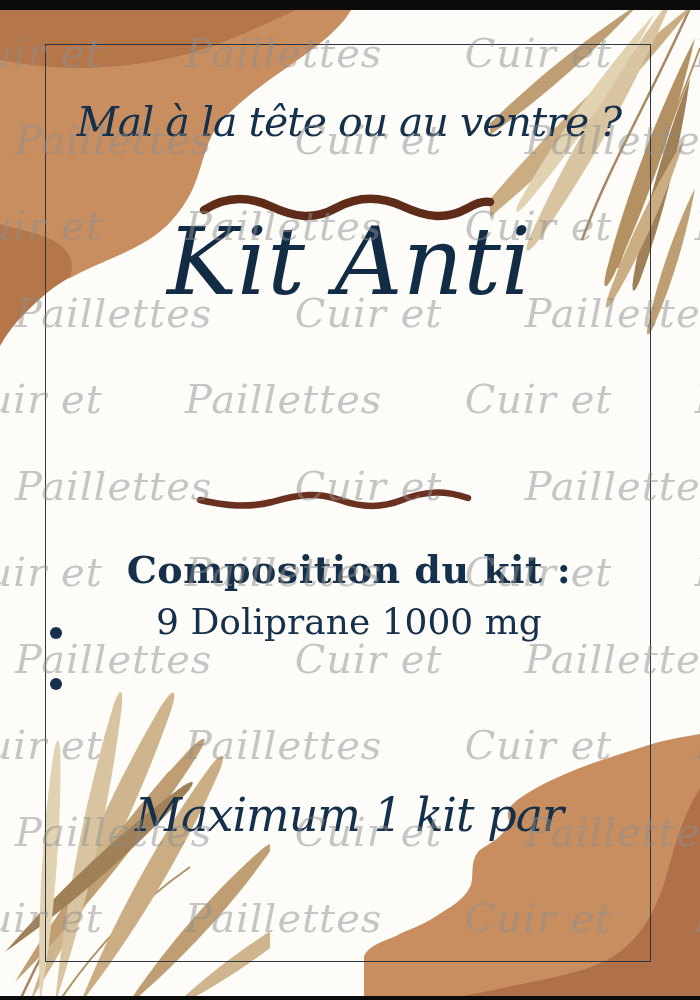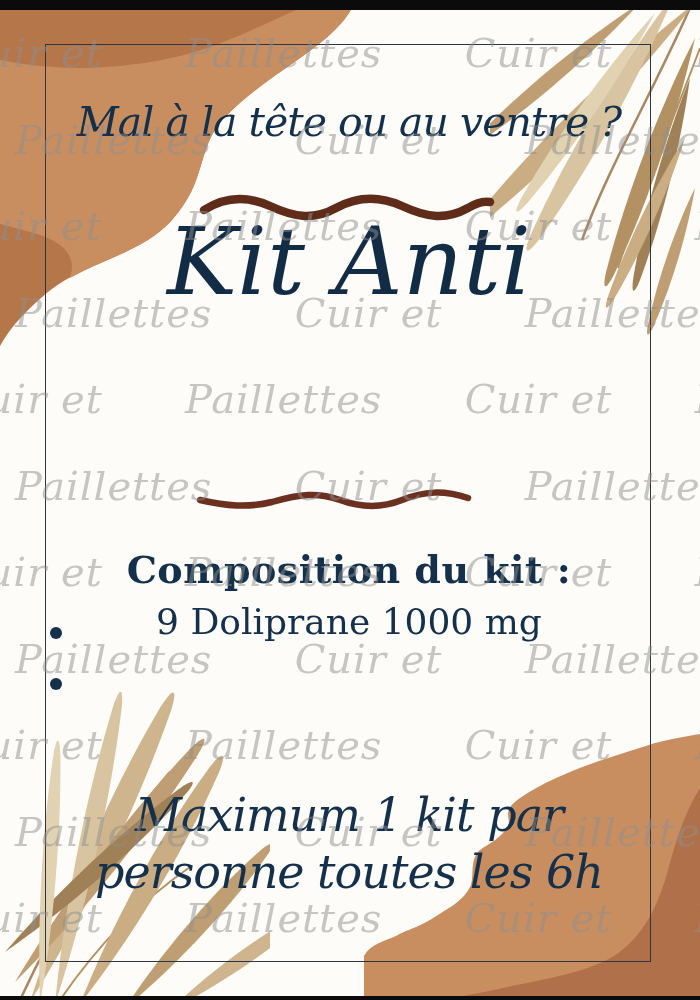--- a/index.html
+++ b/index.html
@@ -124,21 +124,20 @@
   <div class="txt callig title-1">Kit Anti</div>
 
   <div class="txt comp-head">Composition du kit :</div>
   <span id="bullet1" class="bullet-dot"></span>
   <span id="bullet2" class="bullet-dot"></span>
   <div class="txt comp-item1">9 Doliprane 1000 mg</div>
   <div class="txt comp-item2">
   </div>
 
   <div class="txt script footer-1">Maximum 1 kit par</div>
-  <div class="txt script footer-2">personne toutes les 6h</div>
 
   <div class="wm-layer">
     <div class="wm-row">Cuir et      Paillettes      Cuir et      Paillettes      Cuir et</div>
     <div class="wm-row">Cuir et      Paillettes      Cuir et      Paillettes      Cuir et</div>
     <div class="wm-row">Cuir et      Paillettes      Cuir et      Paillettes      Cuir et</div>
     <div class="wm-row">Cuir et      Paillettes      Cuir et      Paillettes      Cuir et</div>
     <div class="wm-row">Cuir et      Paillettes      Cuir et      Paillettes      Cuir et</div>
     <div class="wm-row">Cuir et      Paillettes      Cuir et      Paillettes      Cuir et</div>
     <div class="wm-row">Cuir et      Paillettes      Cuir et      Paillettes      Cuir et</div>
     <div class="wm-row">Cuir et      Paillettes      Cuir et      Paillettes      Cuir et</div>

